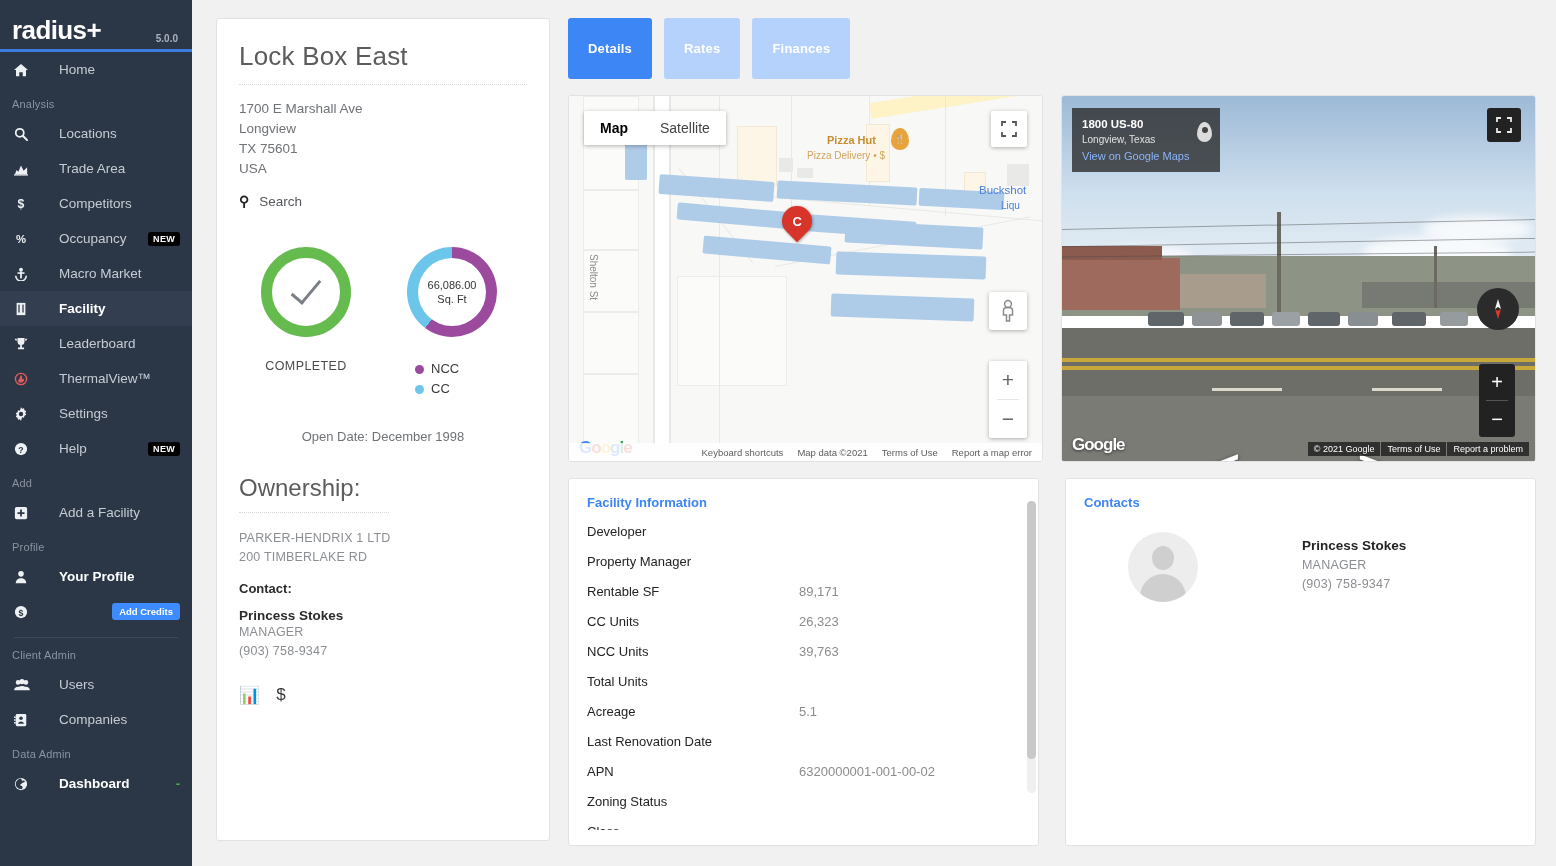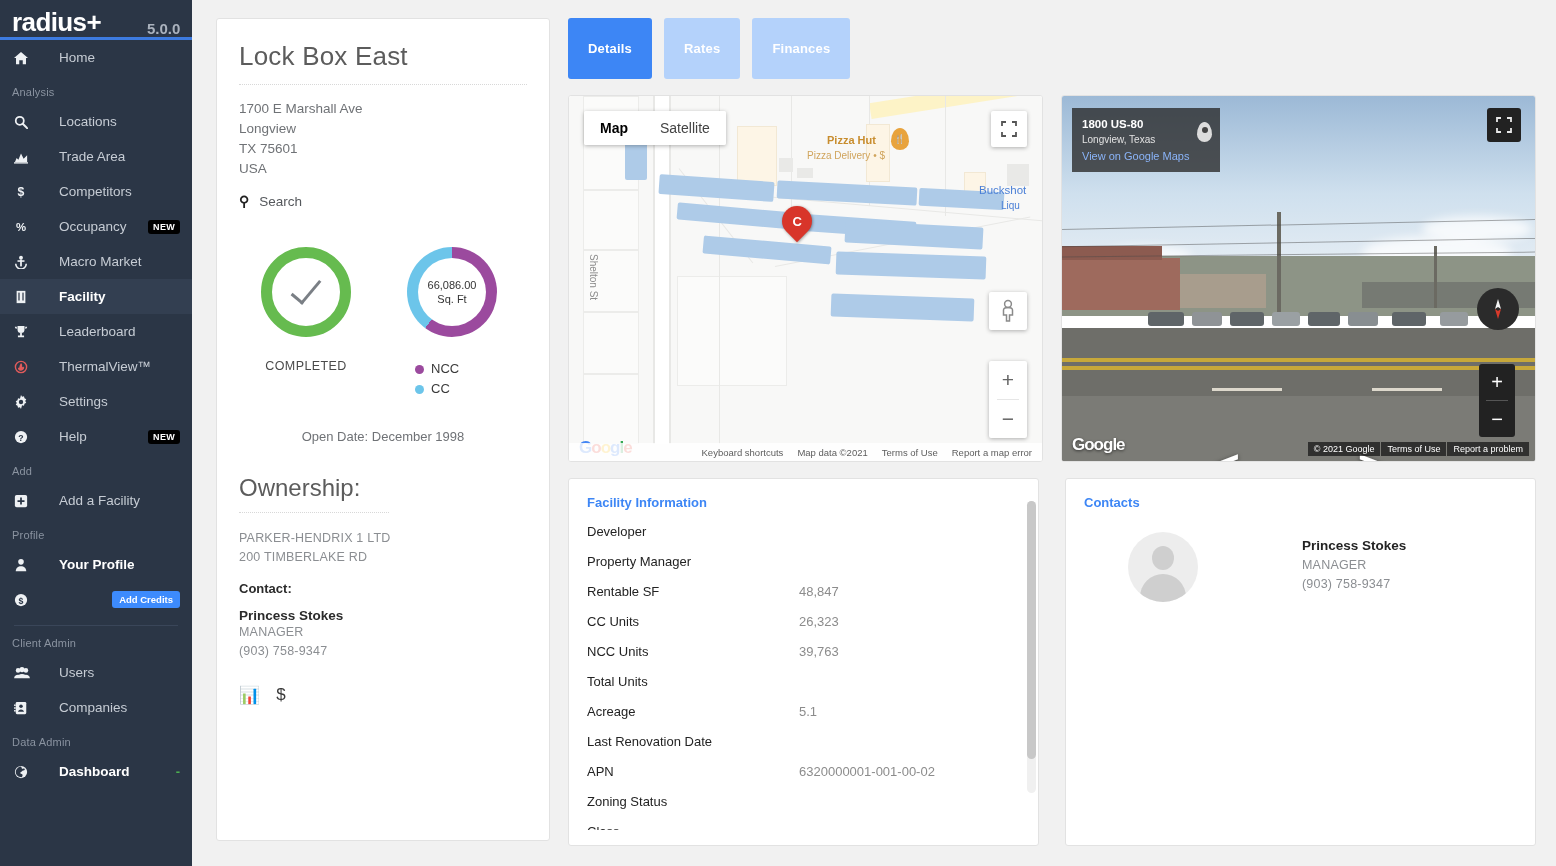--- a/index.html
+++ b/index.html
@@ -13,29 +13,29 @@
 
   
   .sidebar {
     width: 192px; min-width: 192px; height: 866px;
     background: #2b3646;
     color: #c9ced6;
     overflow: hidden;
     position: relative;
   }
   .brand {
-    height: 40px; padding: 10px 14px 0 12px;
-    display: flex; align-items: flex-end; justify-content: space-between;
+    height: 52px; padding: 10px 14px 0 12px;
+    display: flex; align-items: center; justify-content: space-between;
     border-bottom: 3px solid #3d7be0;
   }
   .brand-logo {
     font-size: 26px; font-weight: bold; color: #fff;
     letter-spacing: -0.6px; line-height: 30px;
   }
-  .brand-version { font-size: 15px; color: #aab2bd; padding-top: 17px; font-weight: bold; margin-left: 46px;}
+  .brand-version { font-size: 10px; color: #aab2bd; padding-top: 17px; font-weight: bold; margin-left: 46px;}
   .nav-section {
     font-size: 11px; color: #8a93a0; padding: 11px 0 6px 12px; letter-spacing: .2px;
   }
   .nav-item {
     display: flex; align-items: center;
     height: 35px; padding: 0 12px 0 14px;
     font-size: 13.5px; color: #c6ccd4; cursor: pointer;
     position: relative;
   }
   .nav-item.active { background: #333f51; color: #ffffff; font-weight: bold; }
@@ -696,21 +696,21 @@
               <div class="inforow">
                 <div class="k">Developer</div>
                 <div class="v"></div>
               </div>
               <div class="inforow">
                 <div class="k">Property Manager</div>
                 <div class="v"></div>
               </div>
               <div class="inforow">
                 <div class="k">Rentable SF</div>
-                <div class="v">48,847</div>
+                <div class="v">89,171</div>
               </div>
               <div class="inforow">
                 <div class="k">CC Units</div>
                 <div class="v">26,323</div>
               </div>
               <div class="inforow">
                 <div class="k">NCC Units</div>
                 <div class="v">39,763</div>
               </div>
               <div class="inforow">

